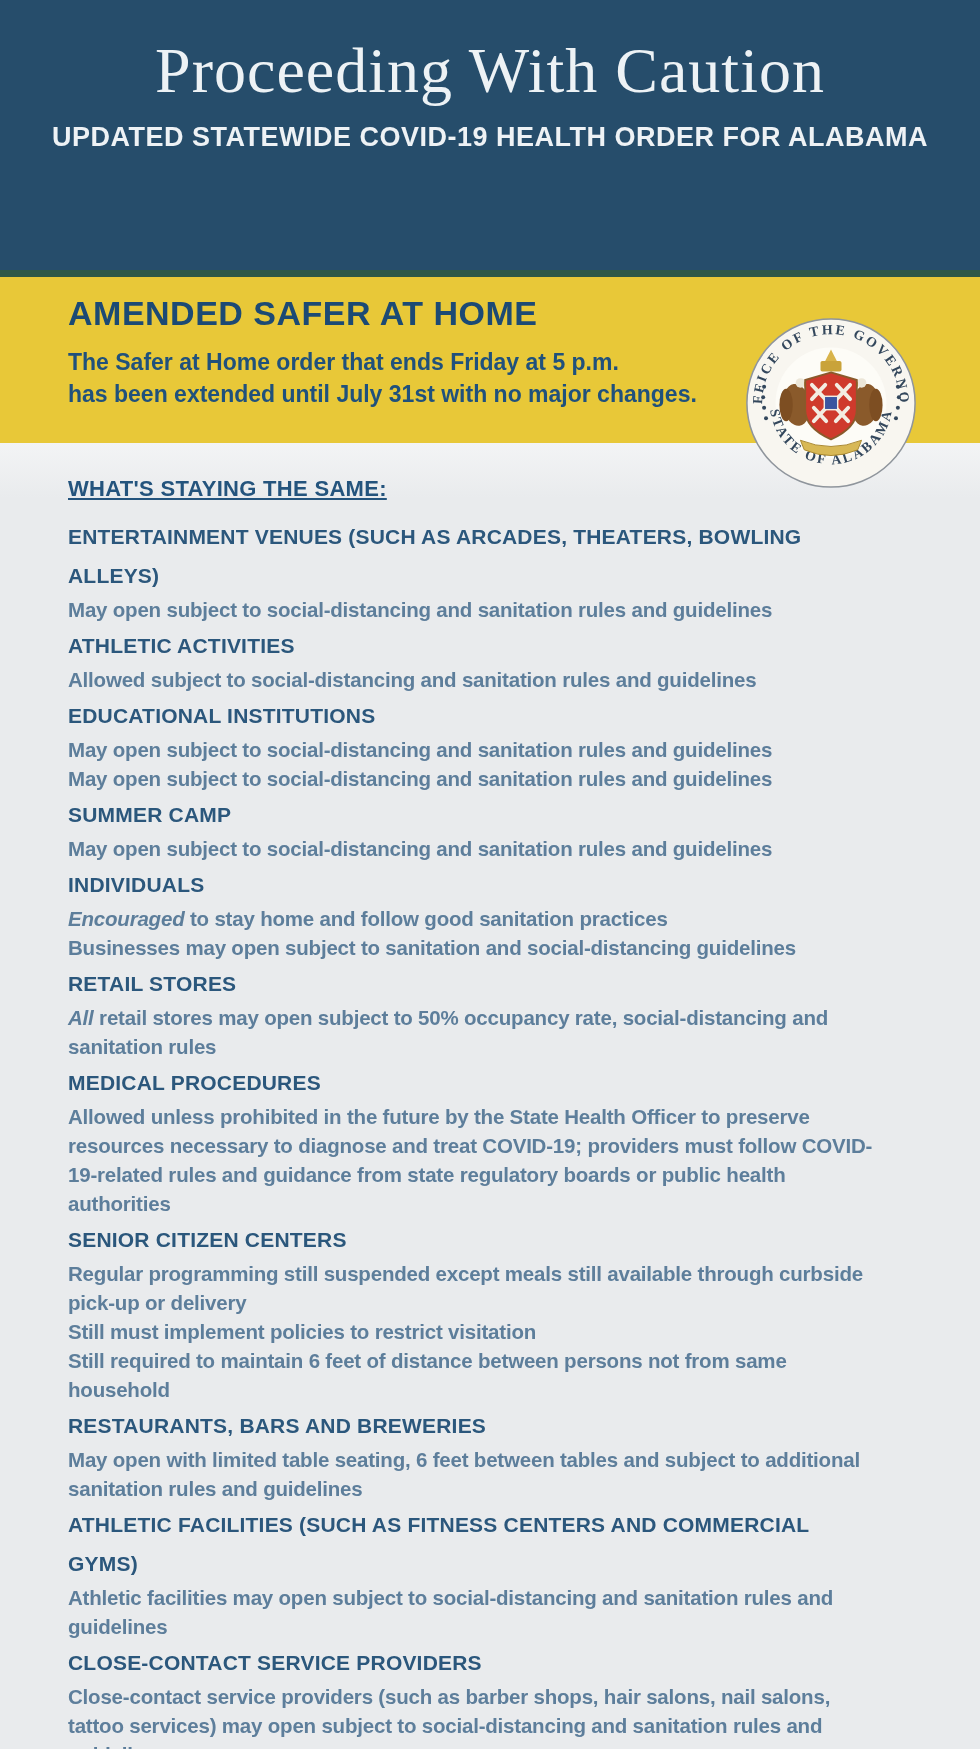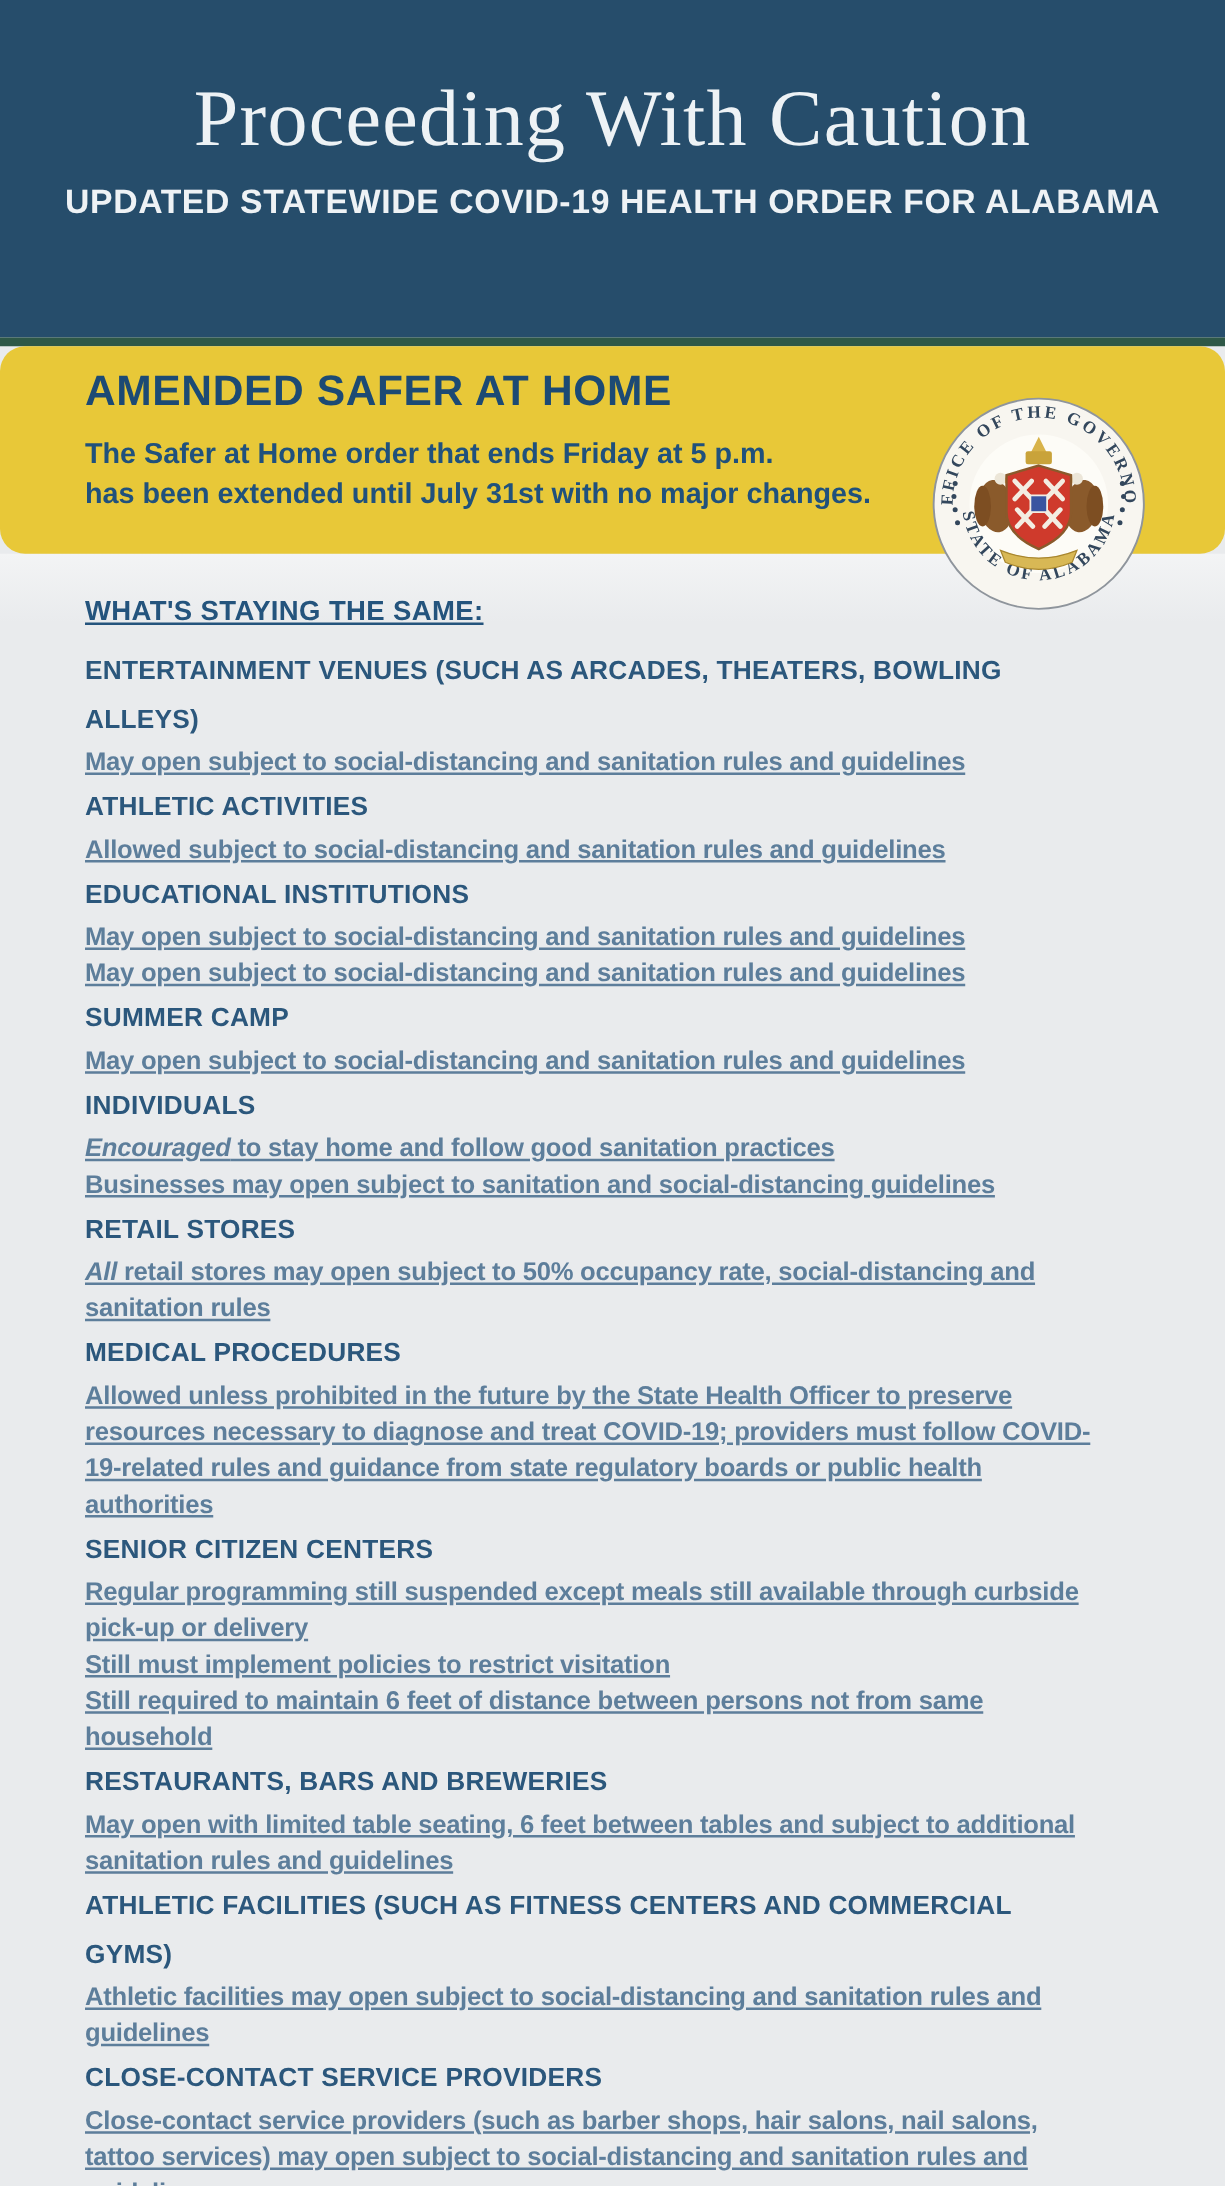--- a/index.html
+++ b/index.html
@@ -15,21 +15,21 @@
 
   
   .hero {
     height: 270px;
     background: #264d6b;
     text-align: center;
     overflow: hidden;
   }
   .hero-title {
     margin: 0;
-    padding-top: 58px;
+    padding-top: 34px;
     font-family: "Liberation Serif", "DejaVu Serif", serif;
     font-weight: 400;
     font-size: 64px;
     letter-spacing: 1px;
     color: #edf2f5;
   }
   .hero-subtitle {
     margin: 14px 0 16px 0;
     font-weight: 700;
     font-size: 27px;
@@ -37,21 +37,20 @@
     color: #eef2f5;
   }
   .hero-divider { height: 7px; background: #2e5847; }
 
   
   .band {
     height: 166px;
     background: #e8c838;
     position: relative;
     padding: 0;
-    border-radius: 20px;
   }
   .band-inner { padding: 17px 0 0 68px; }
   .band-title {
     margin: 0 0 13px 0;
     font-size: 34px;
     font-weight: 700;
     letter-spacing: 0.5px;
     color: #1c4a74;
   }
   .band-line {
@@ -95,21 +94,20 @@
     max-width: 812px;
     margin-top: 2px;
   }
   .item-desc {
     font-size: 20.5px;
     font-weight: 700;
     line-height: 29px;
     letter-spacing: -0.2px;
     color: #5d7e9b;
     max-width: 812px;
-    text-decoration: underline;
   }
   .item-desc em { font-style: italic; }
 </style>
 </head>
 <body>
 
 <div class="page">
 
   <header class="hero">
     <h1 class="hero-title">Proceeding With Caution</h1>

